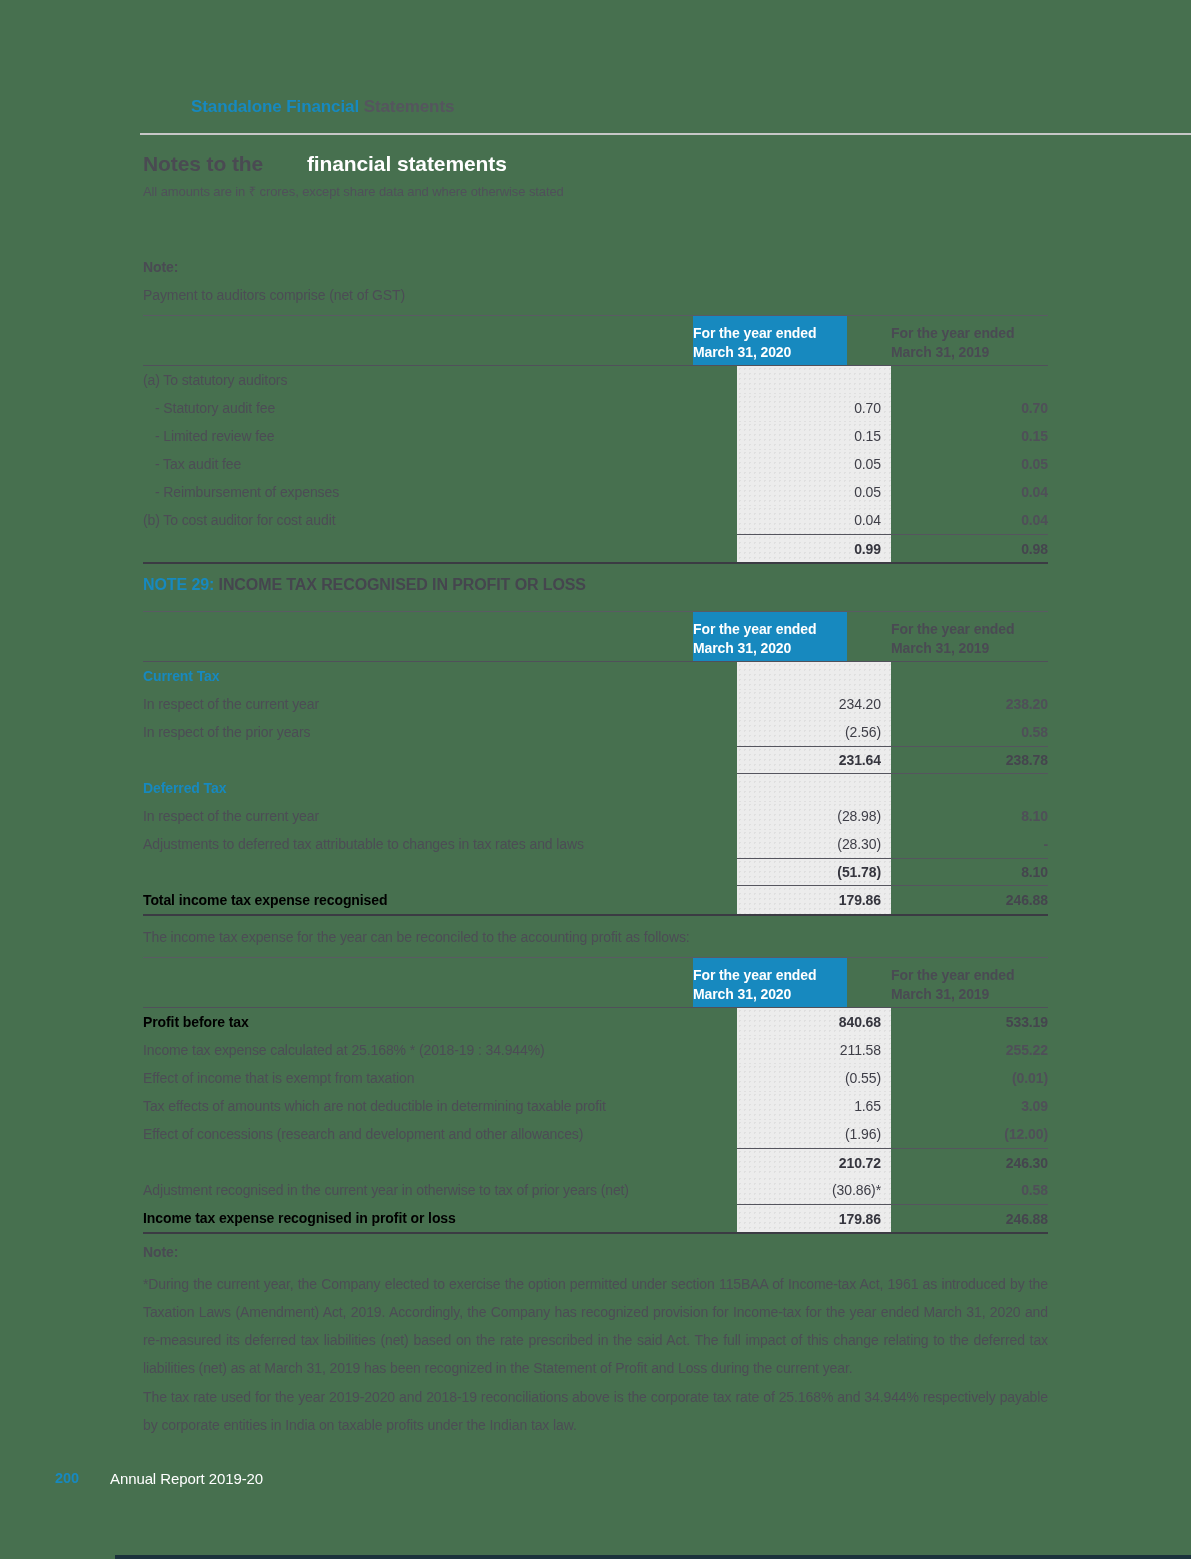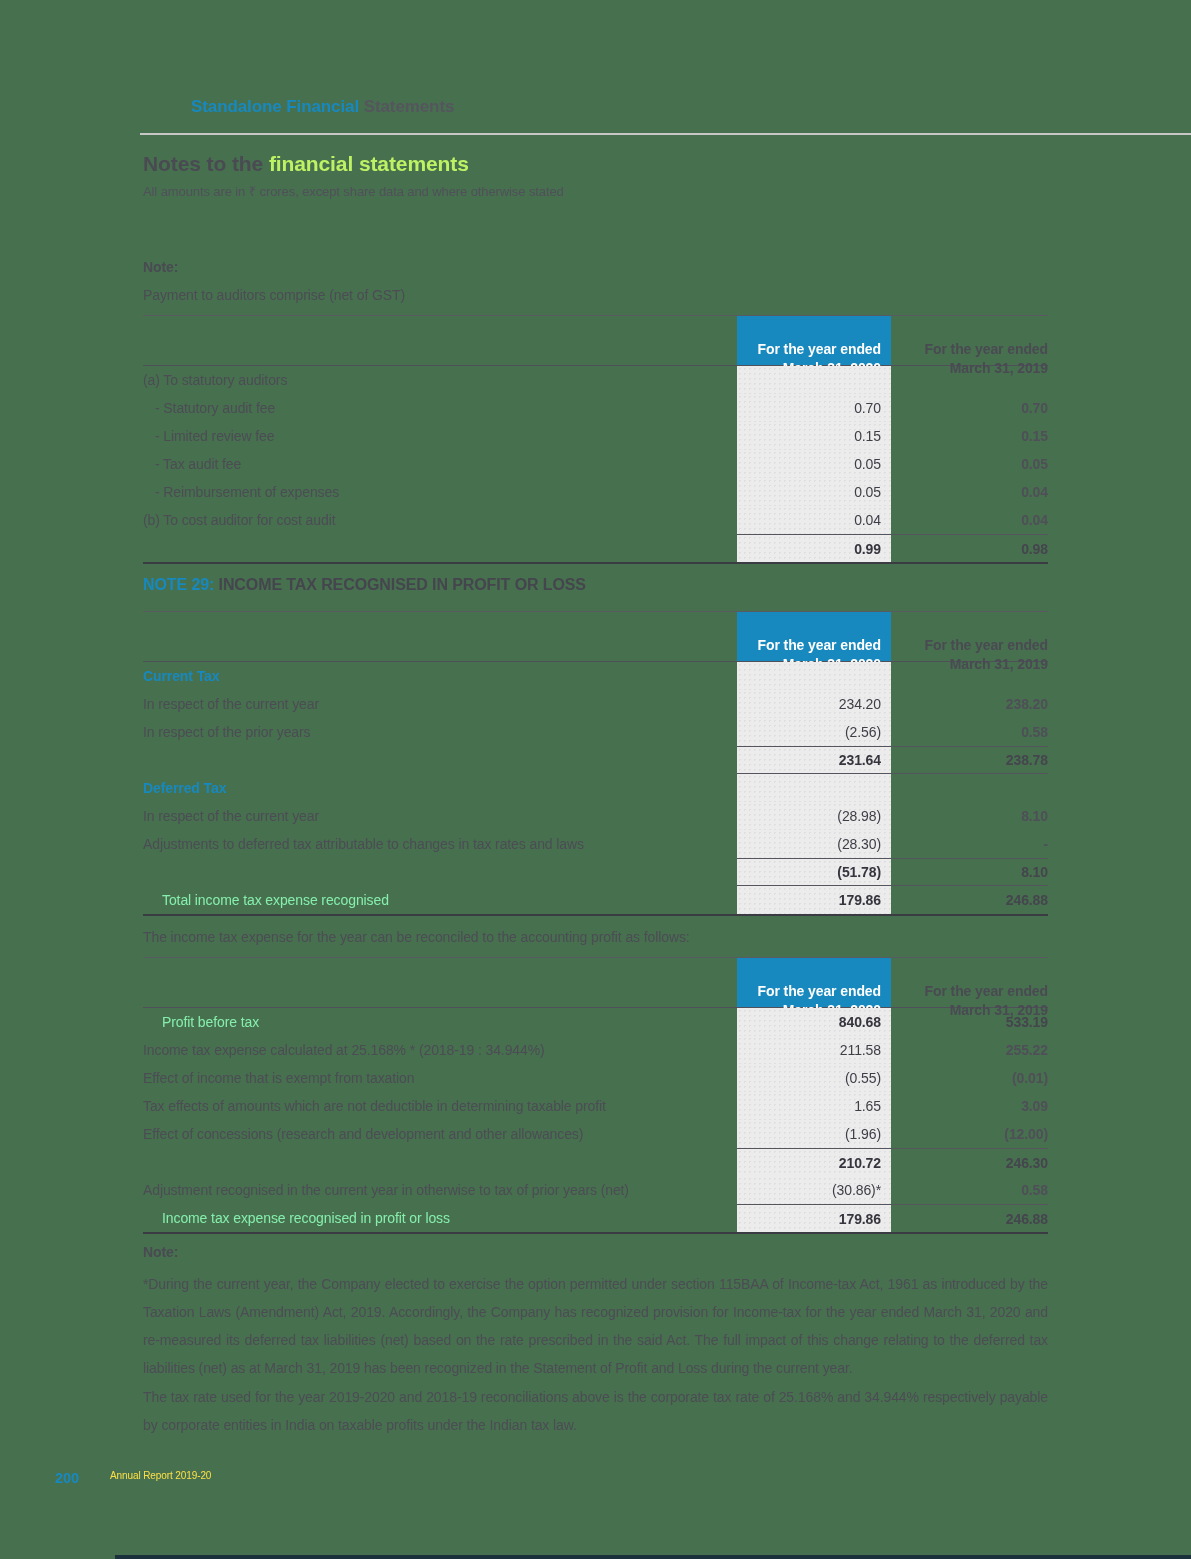--- a/index.html
+++ b/index.html
@@ -8,63 +8,63 @@
     background:#47704F;
     font-family:"Liberation Sans", sans-serif;
     letter-spacing:-0.1px;
   }
   .abs{position:absolute;}
   
   .hdr-title{left:143px;top:97px;font-size:17px;font-weight:bold;color:#55555E;margin-left:48px;}
   .hdr-title .accent{color:#1789BF;}
   .top-rule{left:140px;right:0;top:133px;height:2px;background:#C7C7C7;}
   .doc-title{left:143px;top:152px;font-size:21px;font-weight:bold;color:#4A4A52;}
-  .doc-title .accent{color:#bef264;}
+  .doc-title .accent{color:#ffffff;margin-left:38px;}
   .doc-sub{left:143px;top:182px;font-size:13px;color:#50505A;}
   .note-label{left:143px;top:259px;font-size:14px;font-weight:bold;color:#4A4A53;}
   .note-intro{left:143px;top:287px;font-size:14px;color:#4C4C55;}
   
   .fintable{position:absolute;left:143px;width:905px;font-size:14px;}
   .thead{display:flex;height:51px;box-sizing:border-box;
          border-top:1px solid #5A5A63;border-bottom:1px solid #50505A;}
   .thead .cl{flex:1;}
-  .hc{width:154px;box-sizing:border-box;text-align:right;font-weight:bold;
-      padding:24px 10px 0 0;line-height:19px;}
+  .hc{width:154px;box-sizing:border-box;text-align:left;font-weight:bold;
+      padding:8px 10px 0 0;line-height:19px;margin-left:44px;}
   .hc.h2020{background:#1789BF;color:#FFFFFF;}
   .hc.h2019{width:157px;color:#4A4A53;padding-right:0;}
   .row{display:flex;height:28px;box-sizing:border-box;}
   .cl{flex:1;display:flex;align-items:center;color:#4C4C55;}
   .c20{width:154px;box-sizing:border-box;display:flex;align-items:center;
        justify-content:flex-end;padding-right:10px;color:#3E3E47;
        background-color:#ECECEC;
        background-image:radial-gradient(circle,#DFDFDF 1px,transparent 1px);
        background-size:5px 5px;}
   .c19{width:157px;box-sizing:border-box;display:flex;align-items:center;
        justify-content:flex-end;color:#4F4F58;font-weight:600;}
   .indent .cl{padding-left:12px;}
   .blue-label .cl{color:#1789BF;font-weight:bold;}
-  .bold-label .cl{color:#86efac;font-weight:normal;margin-left:19px;}
+  .bold-label .cl{color:#000000;font-weight:bold;}
   .bold-vals .c20{font-weight:bold;color:#35353E;}
   .bold-vals .c19{font-weight:bold;color:#45454E;padding-left:24px;}
   .line-above .c20,.line-above .c19{border-top:1px solid #55555E;}
   .line-below .c20,.line-below .c19{border-bottom:1px solid #55555E;}
   .t-bottom-rule{height:2px;background:#3B3B43;}
   
   .note29-h{left:143px;top:576px;font-size:16px;font-weight:bold;color:#45454E;}
   .note29-h .accent{color:#1789BF;}
   .recon-intro{left:143px;top:929px;font-size:14px;color:#4C4C55;}
   
   .fn-label{left:143px;top:1244px;font-size:14px;font-weight:bold;color:#4A4A53;}
   .fn-para{left:143px;width:905px;font-size:14px;color:#4C4C55;
            line-height:28px;text-align:justify;}
   .fn-p1{top:1270px;}
   .fn-p2{top:1383px;}
   
   .pg-num{left:55px;top:1470px;font-size:14.5px;font-weight:bold;color:#1789BF;}
-  .pg-txt{left:110px;top:1470px;font-size:10px;color:#fde047;}
+  .pg-txt{left:110px;top:1470px;font-size:15px;color:#ffffff;}
   .bottom-bar{left:115px;right:0;bottom:0;height:4px;background:#1B323C;}
 </style>
 </head>
 <body>
 
 <div class="abs hdr-title"><span class="accent">Standalone Financial</span><span> Statements</span></div>
 <div class="abs top-rule"></div>
 
 <div class="abs doc-title"><span>Notes to the </span><span class="accent">financial statements</span></div>
 <div class="abs doc-sub">All amounts are in ₹ crores, except share data and where otherwise stated</div>

